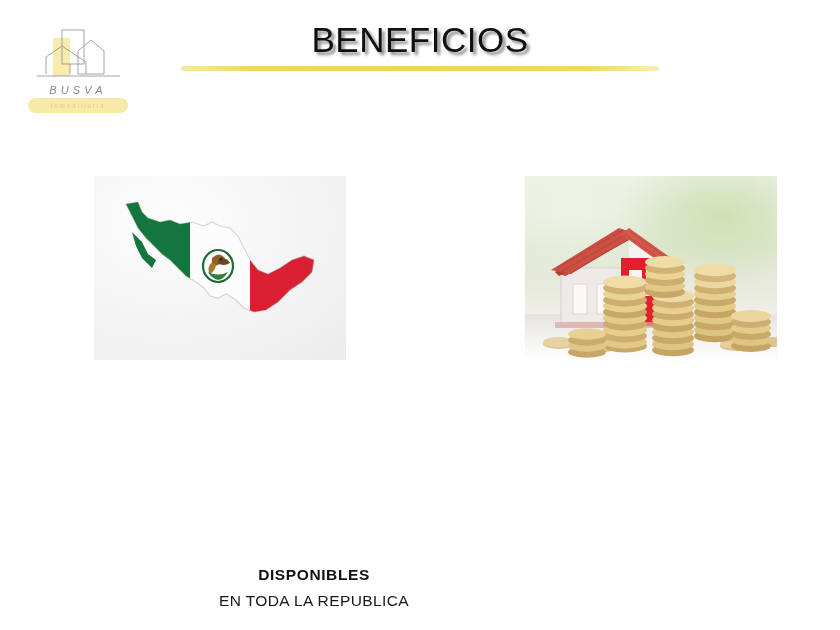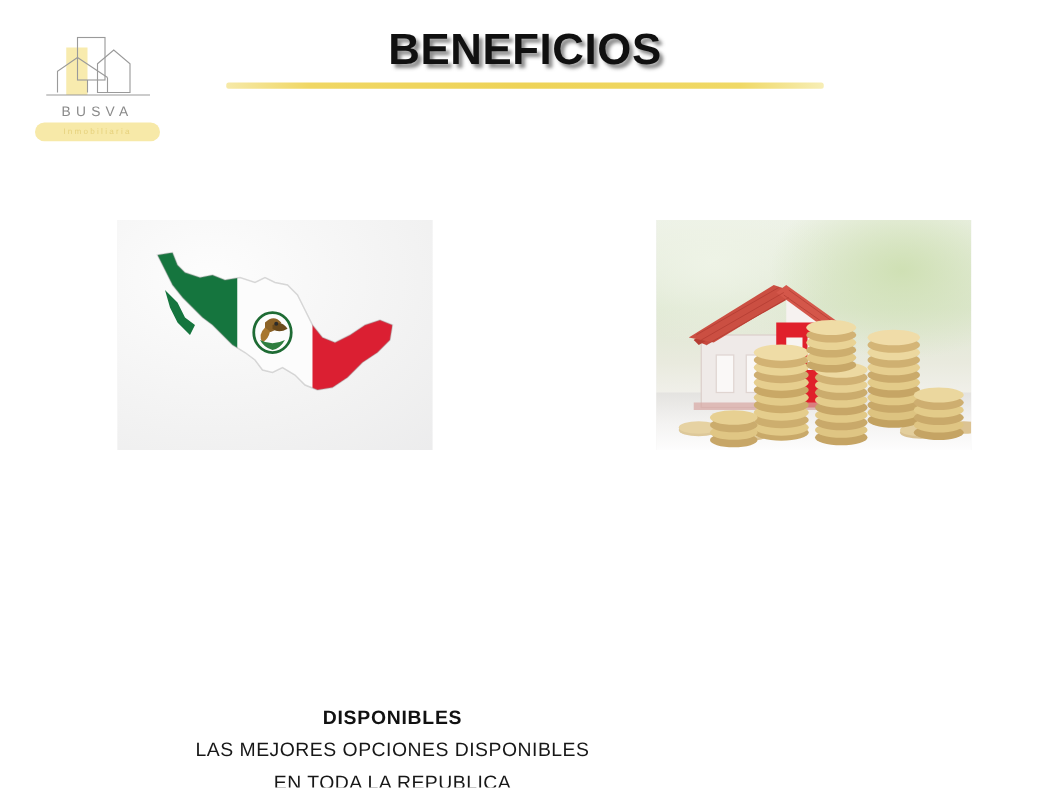--- a/index.html
+++ b/index.html
@@ -5,41 +5,41 @@
   * { box-sizing: border-box; margin: 0; padding: 0; }
   html, body {
     width: 840px; height: 630px;
     background: #ffffff;
     font-family: "Liberation Sans", sans-serif;
     overflow: hidden;
   }
   .slide { position: relative; width: 840px; height: 630px; background: #ffffff; }
 
   
-  .logo { position: absolute; left: 24px; top: 24px; width: 108px; height: 96px; }
+  .logo { position: absolute; left: 24px; top: 24px; width: 108px; height: 96px; font-style: italic; }
   .logo-mark { position: absolute; left: 0; top: 0; width: 108px; height: 62px; }
   .logo-wordmark {
     position: absolute; left: 0; top: 60px; width: 108px;
     text-align: center; font-size: 11px; letter-spacing: 4.2px;
     color: #8a8a8a; font-weight: 400;
   }
   .logo-bar {
     position: absolute; left: 4px; top: 74px; width: 100px; height: 15px;
     background: #f7e9a8; border-radius: 8px;
   }
   .logo-sub {
     position: absolute; left: 4px; top: 76px; width: 100px;
     text-align: center; font-size: 6.5px; letter-spacing: 1.8px;
     color: #e6d17c; font-weight: 400; line-height: 11px;
   }
 
   
   .title {
     position: absolute; left: 0; top: 20px; width: 840px;
-    text-align: center; font-size: 35px; font-weight: bold;
+    text-align: center; font-size: 35px; font-weight: normal;
     color: #101010; letter-spacing: 0.5px;
     text-shadow: 3px 3px 3px rgba(120,120,120,0.85);
   }
   .title-rule {
     position: absolute; left: 181px; top: 66px; width: 478px; height: 5px;
     background: linear-gradient(90deg,#f6e9a8 0%,#f0d764 14%,#eed357 50%,#f0d966 86%,#f7eeb6 100%);
     border-radius: 2px;
   }
 
   
@@ -146,21 +146,20 @@
                  L160 76 L172 70 L184 62 L196 58 L206 62 L204 74 L194 84
                  L182 92 L170 104 L158 112 L146 114 L136 110 L128 102
                  L118 96 L110 100 L102 98 L96 90 L88 84 L78 78 L70 70
                  L62 62 L54 56 L46 48 L38 40 L30 30 L24 18 Z" fill="none" stroke="rgba(150,150,150,0.35)" stroke-width="1.2"></path>
         <path d="M24 34 L34 44 L40 56 L48 62 L44 70 L34 60 L28 48 Z" fill="#15753E"></path>
       </svg>
     </div>
     <div class="caption caption-left">
       <div class="cap-head">DISPONIBLES</div>
       <div class="cap-body">
-        <div>LAS MEJORES OPCIONES DISPONIBLES</div>
         <div>EN TODA LA REPUBLICA</div>
       </div>
     </div>
   </div>
 
   <div class="col col-right">
     <div class="photo">
       <div class="hc-bg"></div>
       <div class="hc-ground"></div>
       <svg class="hc-svg" viewBox="0 0 252 184" xmlns="http://www.w3.org/2000/svg">

